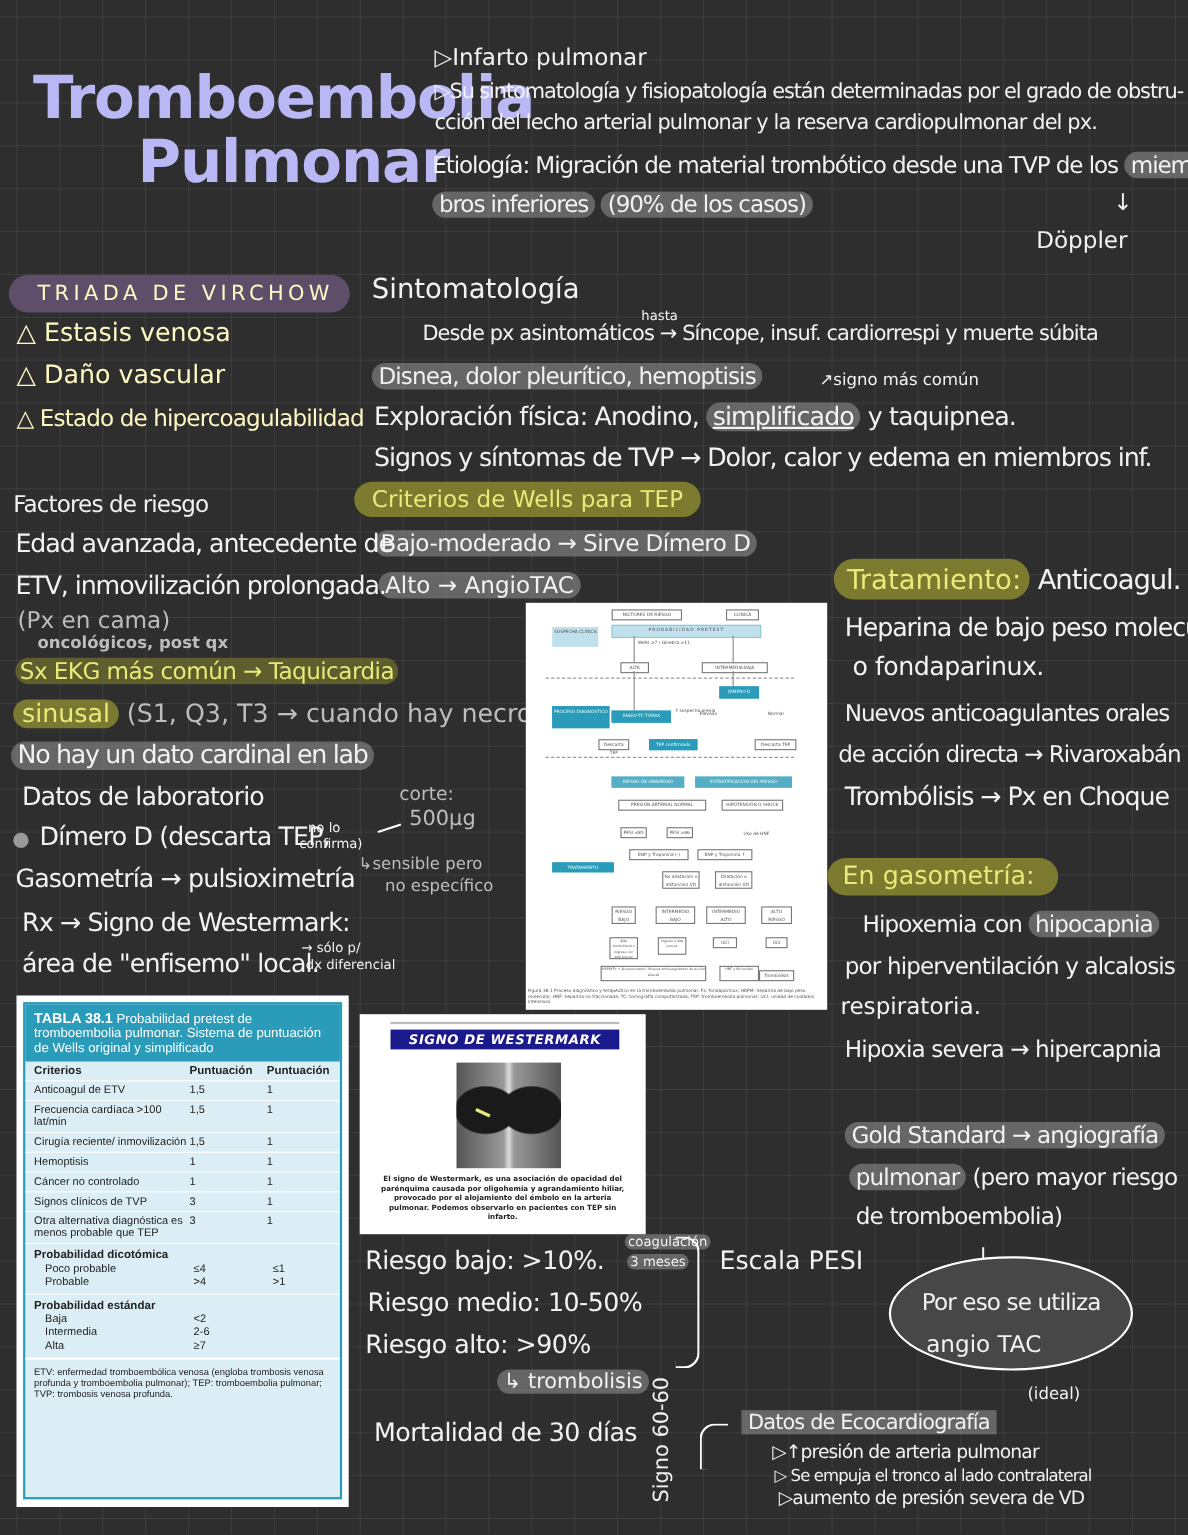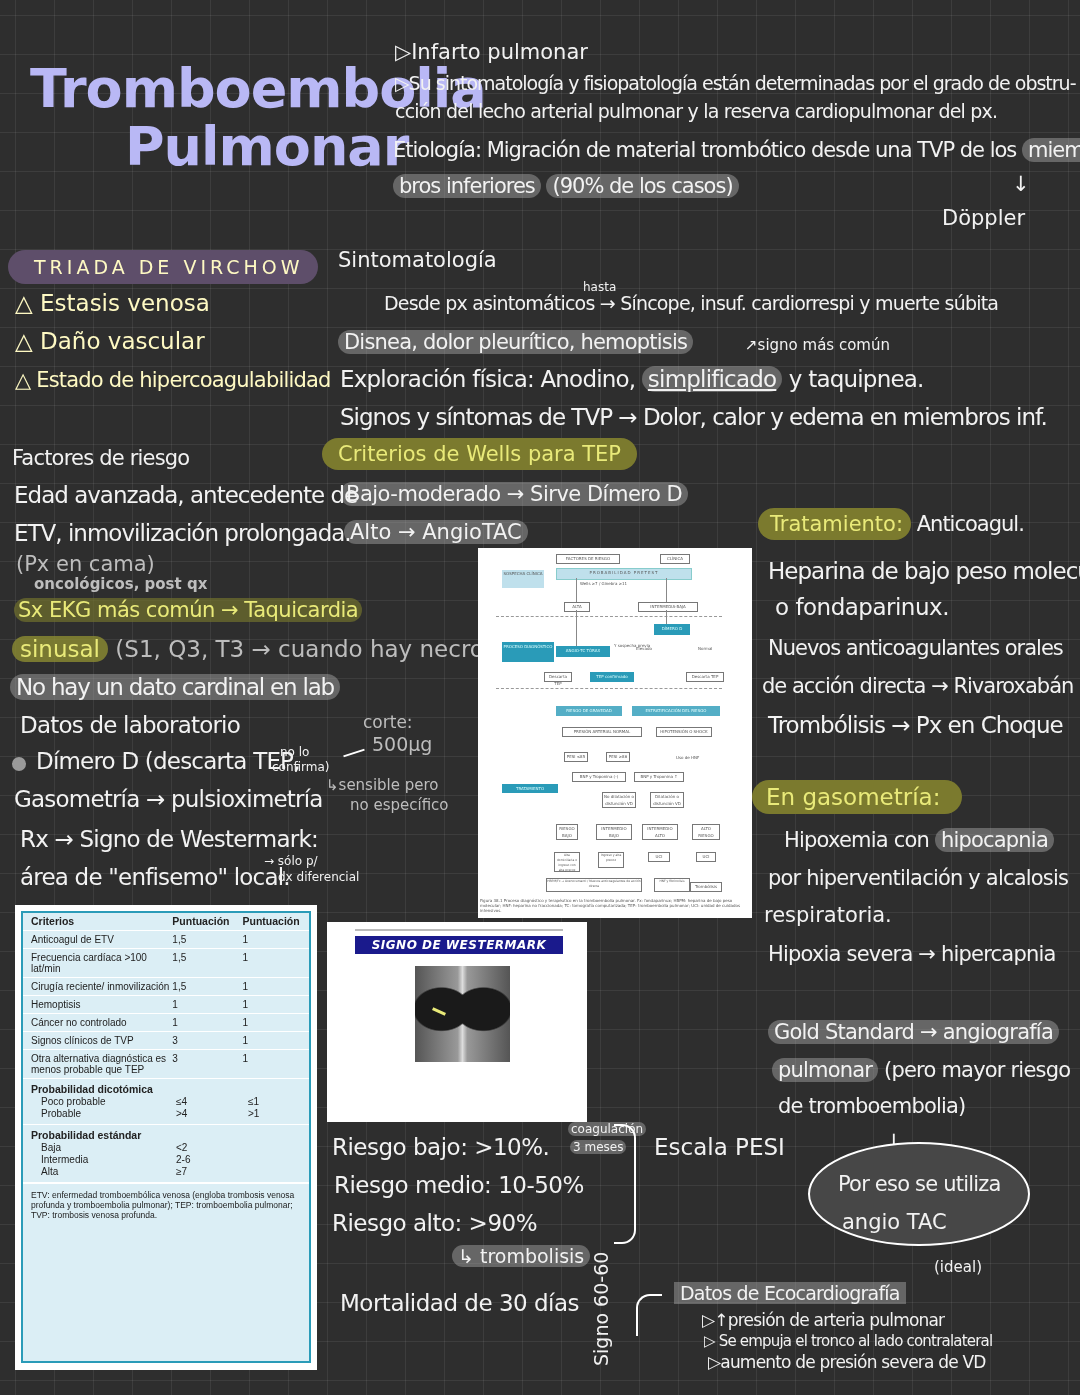--- a/index.html
+++ b/index.html
@@ -9,21 +9,21 @@
     background-image:
       linear-gradient(to right, rgba(255,255,255,0.07) 1px, transparent 1px),
       linear-gradient(to bottom, rgba(255,255,255,0.07) 1px, transparent 1px);
     background-size:39px 39px;
     background-position:15px 15px;
     font-family:"DejaVu Sans", sans-serif;
     color:#f2f2f2;
   }
   .abs{position:absolute;white-space:nowrap;}
   .title{color:#b9b8f5;font-size:54px;font-weight:bold;letter-spacing:-1px;line-height:1;}
-  .t26{font-size:21px;}
+  .t26{font-size:25px;}
   .t24{font-size:23px;}
   .t22{font-size:21px;}
   .t20{font-size:19px;}
   .t18{font-size:17px;}
   .t16{font-size:15px;}
   .t13{font-size:12px;}
   .grey{color:#bdbdbd;}
   .pink{color:#fef9c3;}
   .yellow{color:#e9ea79;}
   .hl-grey{background:rgba(170,170,170,0.45);border-radius:14px;padding:0 6px;}
@@ -128,21 +128,21 @@
 <div class="abs t13" style="left:280px;top:745px;">no lo</div>
 <div class="abs t13" style="left:272px;top:760px;">confirma)</div>
 <div class="abs" style="left:343px;top:752px;width:22px;height:2px;background:#fff;transform:rotate(-18deg);"></div>
 <div class="abs grey t18" style="left:363px;top:712px;">corte:</div>
 <div class="abs grey t20" style="left:372px;top:733px;">500µg</div>
 <div class="abs grey t16" style="left:326px;top:776px;">↳sensible pero</div>
 <div class="abs grey t16" style="left:350px;top:796px;">no específico</div>
 <div class="abs t24" style="left:14px;top:786px;letter-spacing:-0.8px;">Gasometría → pulsioximetría</div>
 <div class="abs t24" style="left:20px;top:826px;letter-spacing:-0.8px;">Rx → Signo de Westermark:</div>
 <div class="abs t24" style="left:20px;top:864px;letter-spacing:-0.8px;">área de "enfisemo" local.</div>
-<div class="abs t13" style="left:264px;top:854px;">→ sólo p/</div>
+<div class="abs t13" style="left:274px;top:854px;">→ sólo p/</div>
 <div class="abs t13" style="left:278px;top:870px;">dx diferencial</div>
 
 <div class="flow">
   <div class="fb" style="left:78px;top:6px;width:62px;height:8px;">FACTORES DE RIESGO</div>
   <div class="fb" style="left:182px;top:6px;width:28px;height:8px;">CLÍNICA</div>
   <div class="fb lblue" style="left:24px;top:22px;width:42px;height:18px;border:none;">SOSPECHA CLÍNICA</div>
   <div class="fb lblue" style="left:78px;top:20px;width:134px;height:10px;letter-spacing:1px;">PROBABILIDAD PRETEST</div>
   <div class="abs" style="left:102px;top:33px;font-size:4px;color:#555;">Wells ≥7 / Ginebra ≥11</div>
   <div class="fl" style="left:98px;top:30px;height:24px;"></div>
   <div class="fl" style="left:188px;top:30px;height:24px;"></div>
@@ -213,20 +213,21 @@
 <div class="ellipse"></div>
 <div class="abs t22" style="left:838px;top:1172px;letter-spacing:-0.8px;">Por eso se utiliza</div>
 <div class="abs t22" style="left:842px;top:1210px;">angio TAC</div>
 <div class="abs t16" style="left:934px;top:1258px;">(ideal)</div>
 
 <div class="west">
   <div class="west-line"></div>
   <div class="west-banner">SIGNO DE WESTERMARK</div>
   <div class="xray"></div>
   <div class="xray-mark"></div>
+  <div class="west-cap">El signo de Westermark, es una asociación de opacidad del parénquima causada por oligohemia y agrandamiento hiliar, provocado por el alojamiento del émbolo en la arteria pulmonar. Podemos observarlo en pacientes con TEP sin infarto.</div>
 </div>
 
 <div class="abs t24" style="left:332px;top:1134px;letter-spacing:-0.5px;">Riesgo bajo: &gt;10%.</div>
 <div class="abs t13 hl-grey" style="left:568px;top:1122px;border-radius:8px;padding:0 3px;">coagulación</div>
 <div class="abs t13 hl-grey" style="left:570px;top:1140px;border-radius:8px;padding:0 3px;">3 meses</div>
 <div class="abs t24" style="left:334px;top:1172px;letter-spacing:-0.5px;">Riesgo medio:  10-50%</div>
 <div class="abs t24" style="left:332px;top:1210px;letter-spacing:-0.5px;">Riesgo alto: &gt;90%</div>
 <div class="abs t20" style="left:452px;top:1245px;"><span class="hl-grey">↳ trombolisis</span></div>
 <div class="brace" style="left:614px;top:1124px;width:20px;height:116px;"></div>
 <div class="abs t24" style="left:654px;top:1134px;">Escala PESI</div>
@@ -234,20 +235,21 @@
 <div class="abs t20" style="left:590px;top:1366px;transform:rotate(-90deg);transform-origin:left top;">Signo 60-60</div>
 
 <div class="abs" style="left:636px;top:1294px;width:24px;height:40px;border:2px solid #fff;border-right:none;border-bottom:none;border-radius:14px 0 0 0;"></div>
 <div class="abs t20 hl-grey" style="left:674px;top:1282px;letter-spacing:-0.8px;border-radius:0;">Datos de Ecocardiografía</div>
 <div class="abs t18" style="left:702px;top:1310px;letter-spacing:-0.8px;">▷↑presión de arteria pulmonar</div>
 <div class="abs t16" style="left:704px;top:1332px;letter-spacing:-0.8px;">▷ Se empuja el tronco al lado contralateral</div>
 <div class="abs t18" style="left:708px;top:1352px;letter-spacing:-0.8px;">▷aumento de presión severa de VD</div>
 
 <div class="tbl-wrap">
   <div class="tbl">
+    <div class="tbl-head"><b>TABLA 38.1</b><span> Probabilidad pretest de tromboembolia pulmonar. Sistema de puntuación de Wells original y simplificado</span></div>
     <div class="tbl-row tbl-hdr">
       <span class="c1">Criterios</span>
       <span class="c2">Puntuación</span>
       <span class="c3">Puntuación</span>
     </div>
     <div class="tbl-row">
         <span class="c1">Anticoagul de ETV</span>
         <span class="c2">1,5</span>
         <span class="c3">1</span>
       </div>

